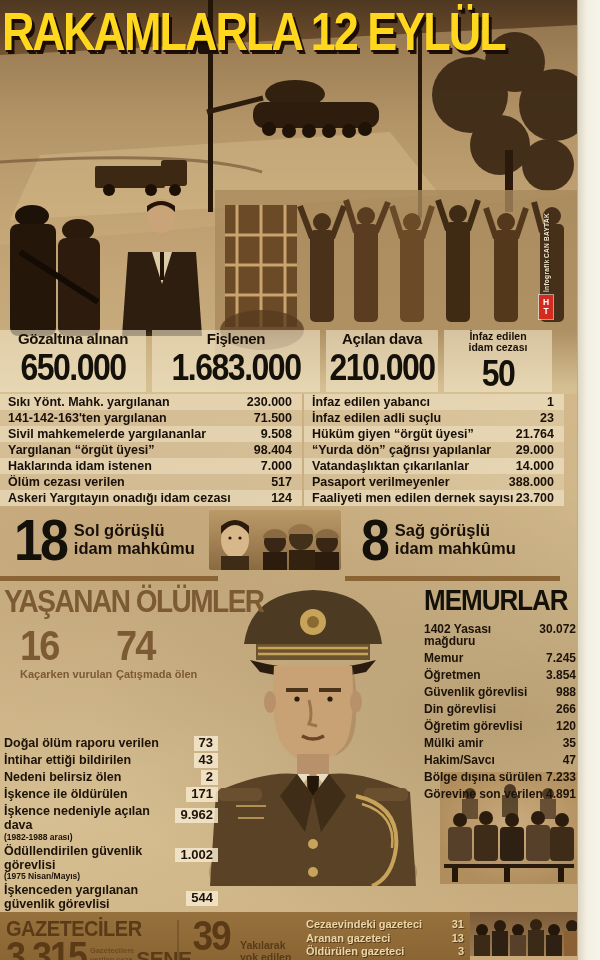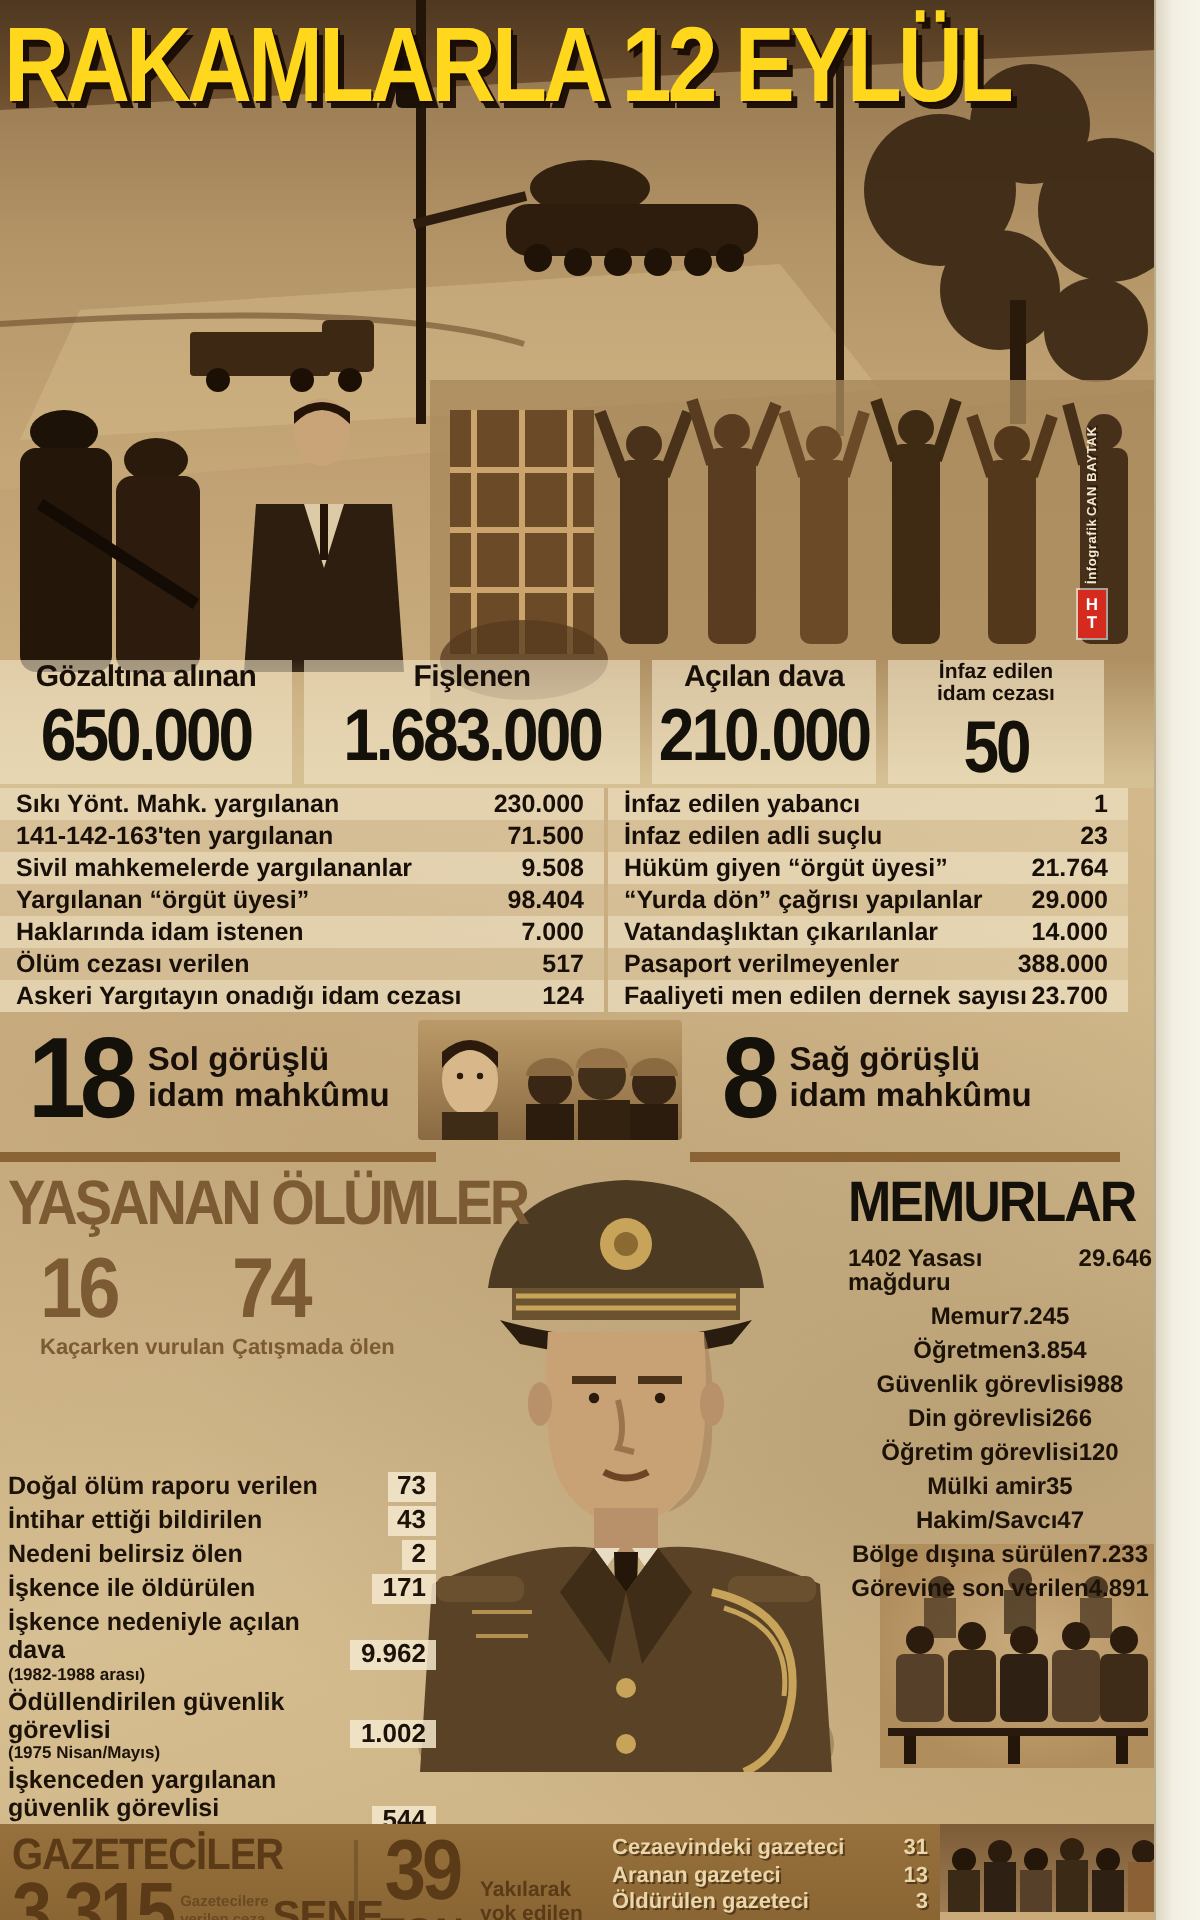--- a/index.html
+++ b/index.html
@@ -53,29 +53,29 @@
   .deaths{position:absolute;left:4px;top:584px;width:216px;z-index:3;color:#7b5a34;}
   .deaths h2{margin:0;font-size:28px;font-weight:bold;letter-spacing:-1.5px;transform:scaleY(1.12);transform-origin:top left;white-space:nowrap;}
   .bigrow{display:flex;margin-top:12px;}
   .bigstat{display:flex;flex-direction:column;align-items:flex-start;}
   .bigstat .bv{font-size:38px;font-weight:bold;letter-spacing:-2px;line-height:1;transform:scaleY(1.12);transform-origin:top left;}
   .bigstat .bl{font-size:11px;font-weight:bold;margin-top:6px;white-space:nowrap;}
   .details{position:absolute;left:4px;top:736px;width:214px;z-index:3;}
   .drow{position:relative;margin-bottom:1px;padding-right:48px;font-size:12.5px;font-weight:bold;color:#1c1208;line-height:1.15;min-height:16px;}
   .drow .note{display:block;font-size:8.5px;font-weight:bold;}
   .chip{position:absolute;right:0;top:0;background:rgba(244,232,204,.85);padding:0 5px;font-size:13px;font-weight:bold;color:#1c1208;}
-  .chip.low{top:4px;margin-top:12px;}
+  .chip.low{top:4px;}
 
   
   .portrait{position:absolute;left:206px;top:582px;width:214px;height:304px;z-index:1;}
 
   
   .memurlar{position:absolute;left:424px;top:584px;width:152px;z-index:3;}
   .memurlar h2{margin:0 0 8px 0;font-size:26px;font-weight:bold;color:#14100a;letter-spacing:-1px;transform:scaleY(1.1);transform-origin:top left;}
-  .mrow{display:flex;justify-content:center;font-size:12px;font-weight:bold;color:#1c1208;margin-bottom:5px;line-height:1;}
+  .mrow{display:flex;justify-content:space-between;font-size:12px;font-weight:bold;color:#1c1208;margin-bottom:5px;line-height:1;}
 
   .officers{position:absolute;left:440px;top:772px;width:138px;height:112px;z-index:1;
     background:radial-gradient(90px 70px at 55% 45%,#c9ab7e,#b08d5c 90%);}
 
   
   .band{position:absolute;left:0;top:912px;width:578px;height:76px;z-index:4;display:flex;
     background:linear-gradient(180deg,#96713d,#835f2e);color:#5a3a17;}
   .b1{width:168px;padding:4px 0 0 6px;}
   .b1 h3{margin:0;font-size:20px;font-weight:bold;letter-spacing:-.5px;transform:scaleY(1.1);transform-origin:top left;}
   .b1 .row2{display:flex;align-items:center;margin-top:2px;}
@@ -398,21 +398,21 @@
       <circle cx="107" cy="262" r="5" fill="#c8a45a"></circle>
       <circle cx="107" cy="290" r="5" fill="#c8a45a"></circle>
       <path d="M30,224 h30 M32,236 h26" stroke="#c8a45a" stroke-width="2" opacity=".8"></path>
     </svg>
   </div>
 
   <div class="memurlar">
     <h2>MEMURLAR</h2>
     <div class="mrow">
         <span>1402 Yasası mağduru</span>
-        <span>29.646</span>
+        <span>30.072</span>
       </div>
     <div class="mrow">
         <span>Memur</span>
         <span>7.245</span>
       </div>
     <div class="mrow">
         <span>Öğretmen</span>
         <span>3.854</span>
       </div>
     <div class="mrow">

